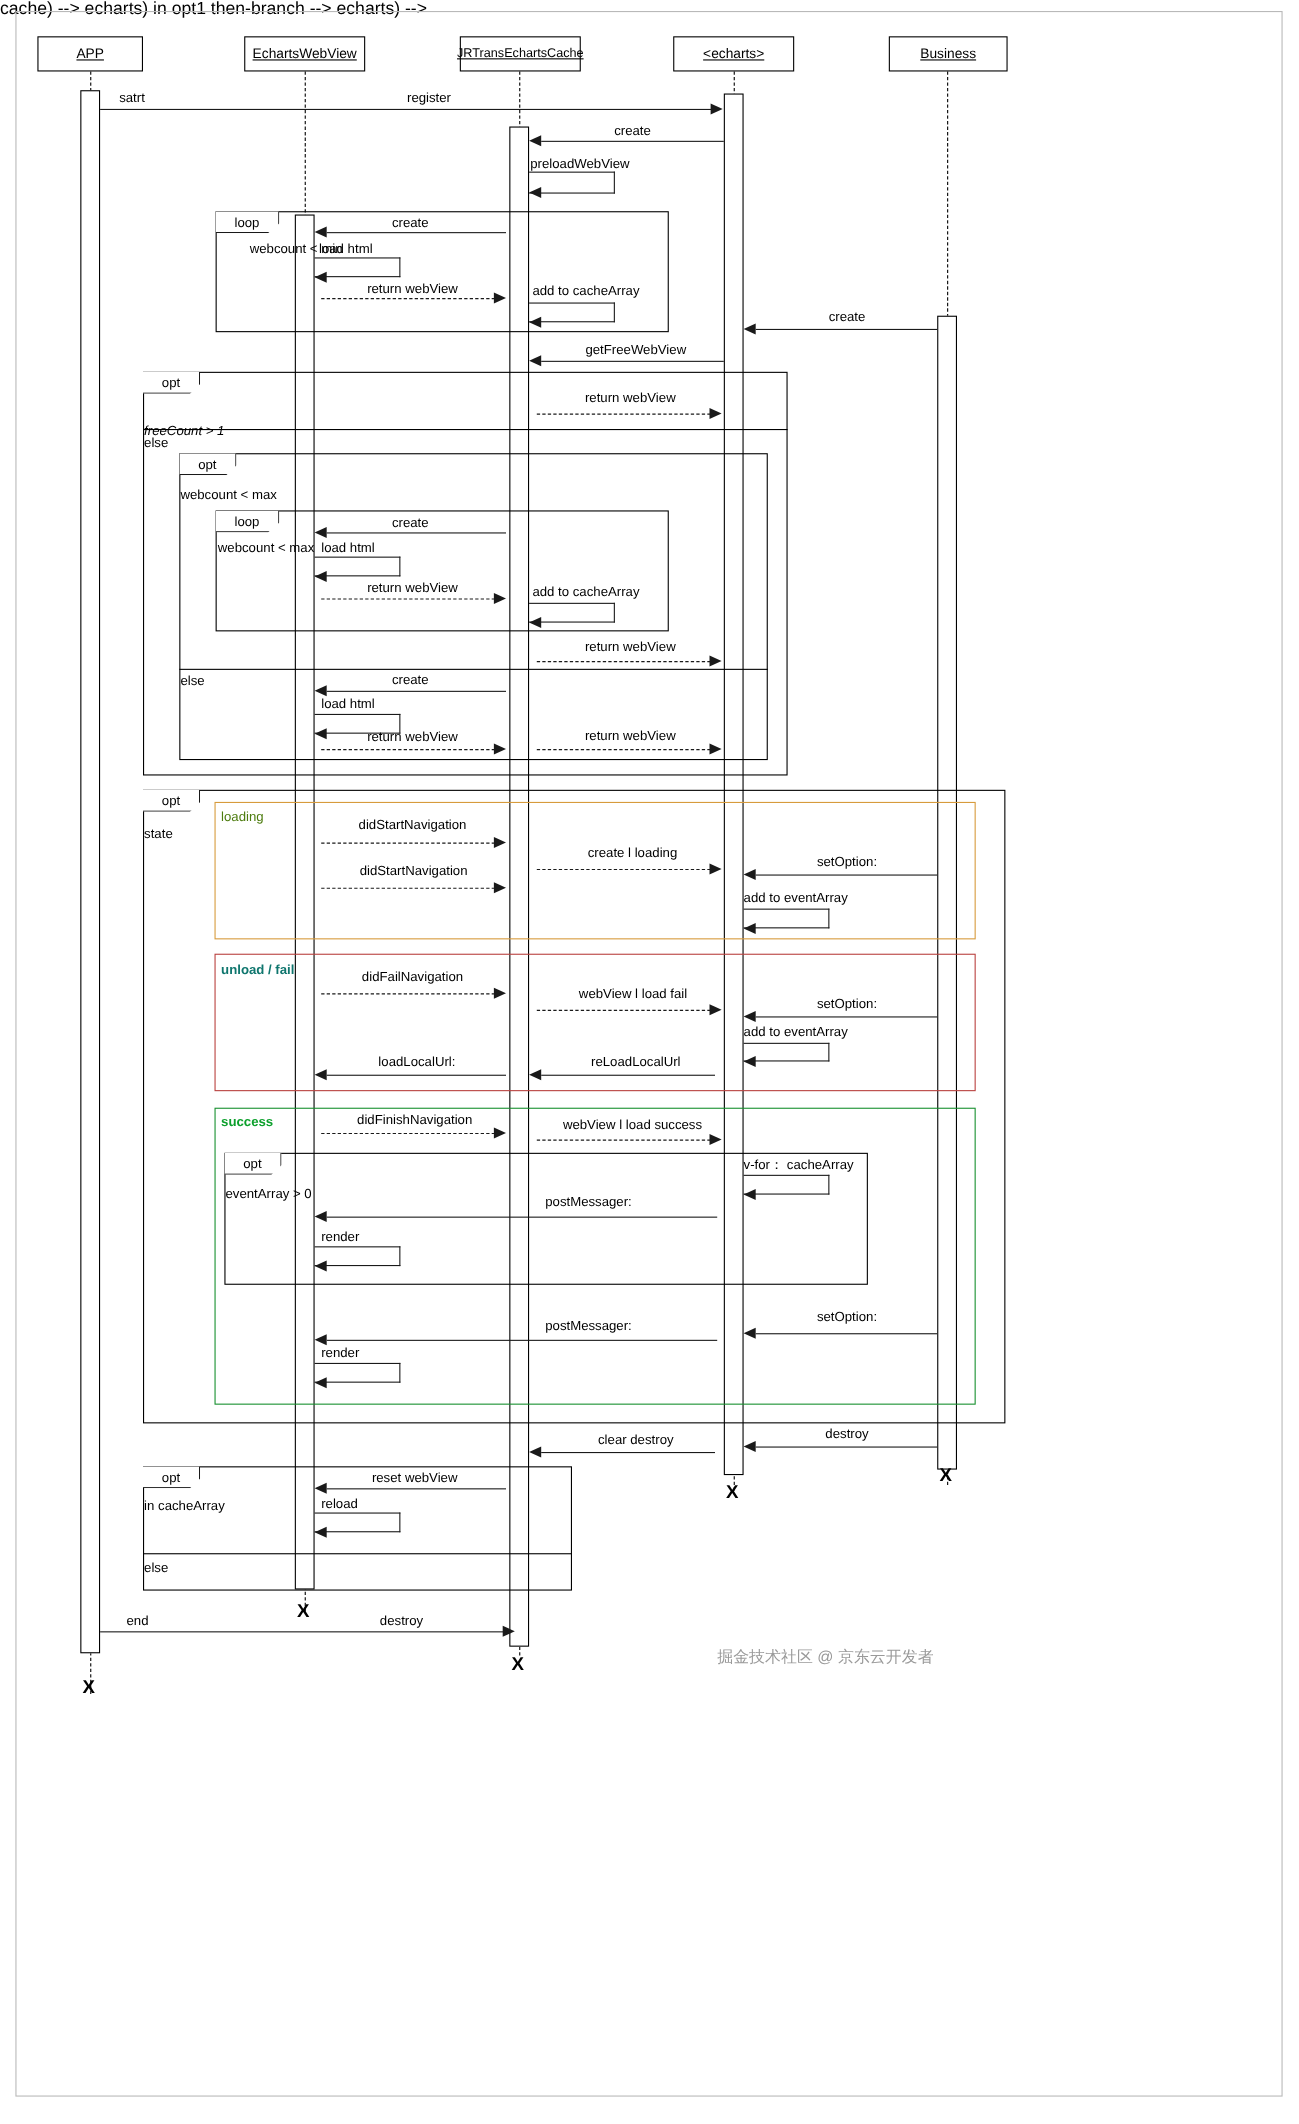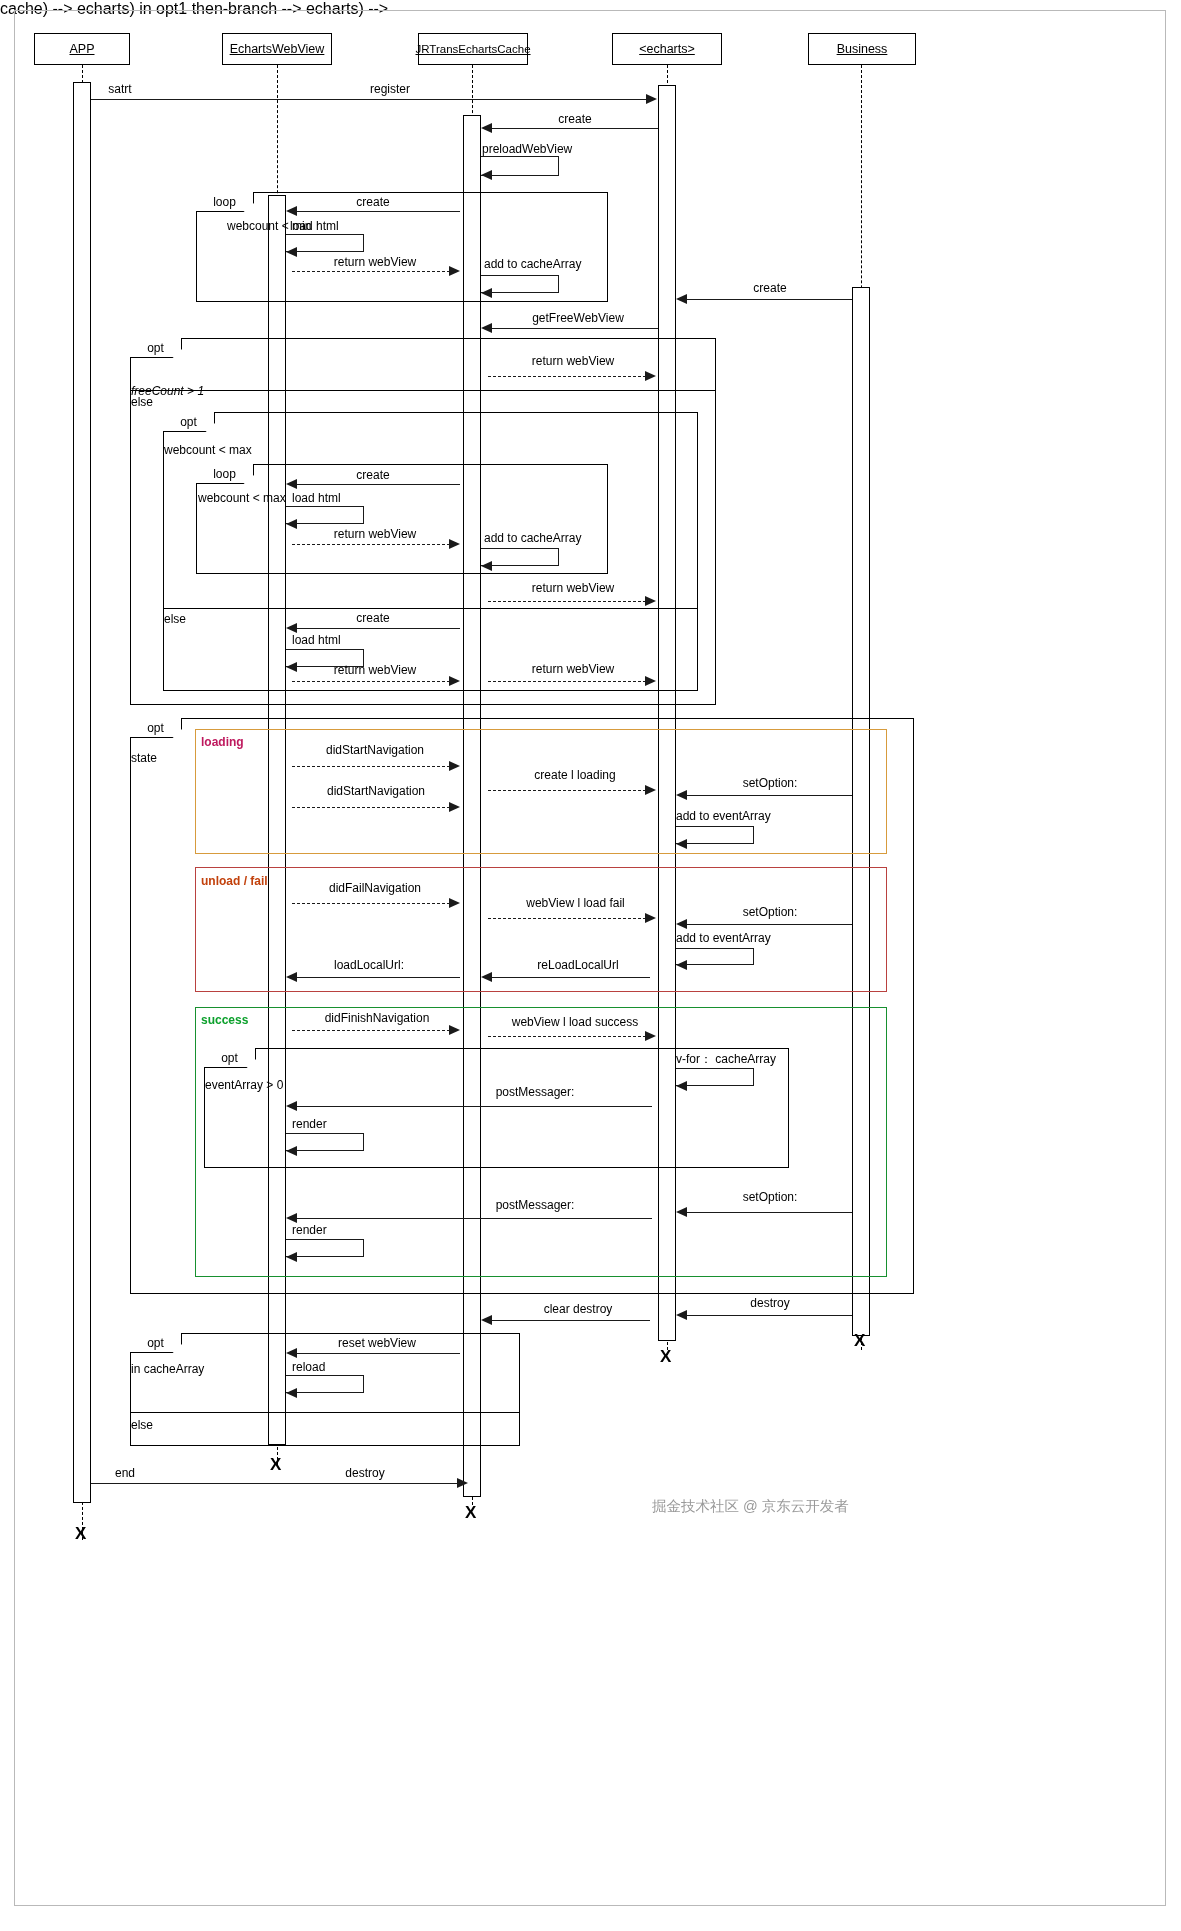--- a/index.html
+++ b/index.html
@@ -20,22 +20,22 @@
 
   
   .frag{border:1.3px solid #000;background:transparent;}
   .frag.orange{border-color:#d79b3c;}
   .frag.red{border-color:#b9413f;}
   .frag.green{border-color:#17902f;}
   .frag-tab{background:#fff;border:1.3px solid #000;border-top:none;border-left:none;
             display:flex;align-items:center;justify-content:center;font-size:12px;
             clip-path:polygon(0 0,100% 0,100% 55%,82% 100%,0 100%);}
   .frag-label{font-size:12px;color:#000;white-space:nowrap;}
-  .frag-label.orange{color:#be185d;font-weight:bold;}
-  .frag-label.red{color:#c2410c;font-weight:bold;}
+  .frag-label.orange{color:#4d7c0f;font-weight:normal;}
+  .frag-label.red{color:#0f766e;font-weight:bold;}
   .frag-label.green{color:#0ca02c;font-weight:bold;}
   .frag-div{border-top:1.2px solid #000;height:0;}
 
   
   .msg-line{height:0;border-top:1.7px solid #1a1a1a;}
   .msg-line.dashed{border-top:1.9px dashed #1a1a1a;}
   .arrow-l,.arrow-r{width:0;height:0;}
   .arrow-l{border-top:5.5px solid transparent;border-bottom:5.5px solid transparent;border-right:11px solid #1a1a1a;}
   .arrow-r{border-top:5.5px solid transparent;border-bottom:5.5px solid transparent;border-left:11px solid #1a1a1a;}
   .msg-text{font-size:12px;color:#000;white-space:nowrap;text-align:center;}
@@ -258,21 +258,21 @@
   <div class="abs msg-line" style="left:687px;top:924px;width:165px;"></div>
   <div class="abs arrow-l" style="left:676px;top:919px;"></div>
   <div class="abs msg-text" style="left:700px;top:905px;width:140px;">setOption:</div>
 
   <div class="abs selfmsg" style="left:676px;top:948px;width:78px;height:17px;"></div>
   <div class="abs arrow-l" style="left:676px;top:960px;"></div>
   <div class="abs msg-text" style="left:676px;top:931px;width:150px;text-align:left;">add to eventArray</div>
 
   <div class="abs msg-line" style="left:297px;top:977px;width:163px;"></div>
   <div class="abs arrow-l" style="left:286px;top:972px;"></div>
-  <div class="abs msg-text" style="left:304px;top:958px;width:130px;">loadLocalUrl:</div>
+  <div class="abs msg-text" style="left:314px;top:958px;width:130px;">loadLocalUrl:</div>
 
   <div class="abs msg-line" style="left:492px;top:977px;width:158px;"></div>
   <div class="abs arrow-l" style="left:481px;top:972px;"></div>
   <div class="abs msg-text" style="left:508px;top:958px;width:140px;">reLoadLocalUrl</div>
 
   
   <div class="abs frag green" style="left:195px;top:1007px;width:692px;height:270px;"></div>
   <div class="abs frag-label green" style="left:201px;top:1013px;">success</div>
 
   <div class="abs msg-line dashed" style="left:292px;top:1030px;width:158px;"></div>

